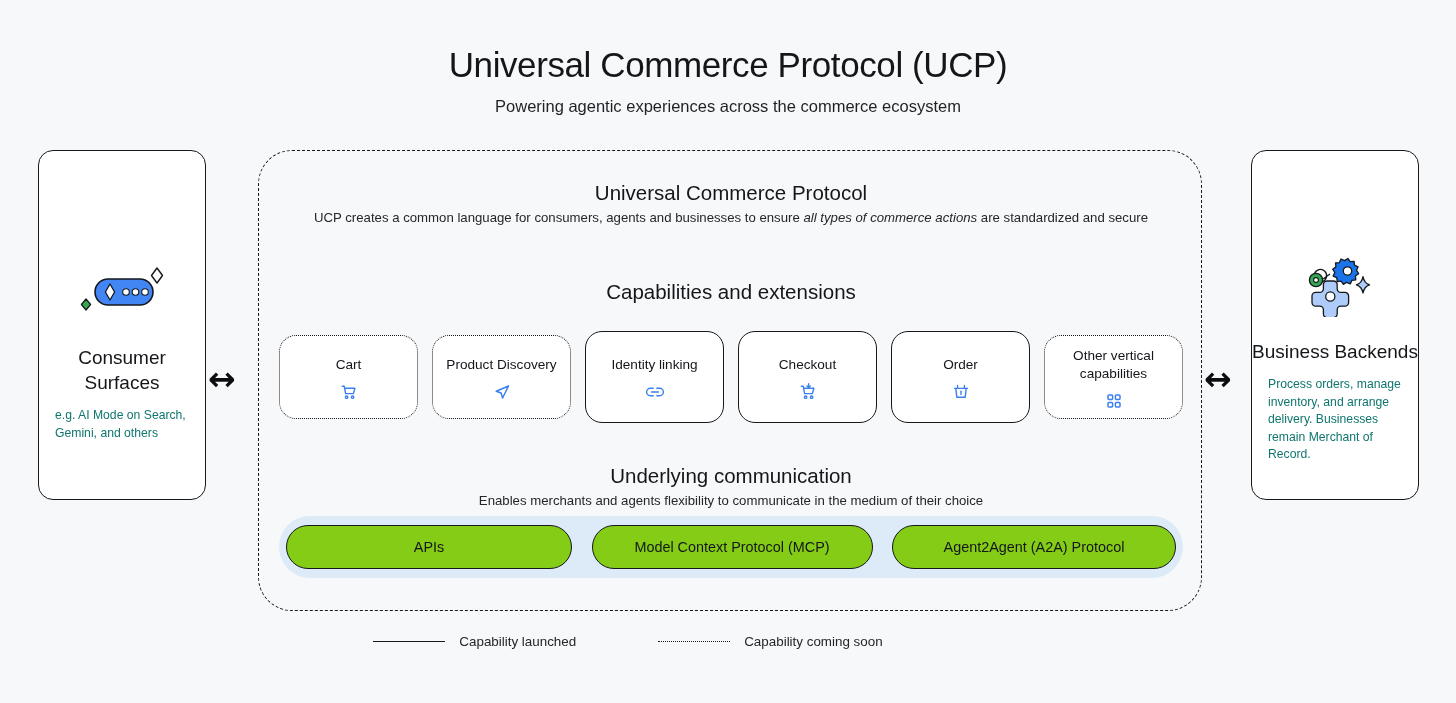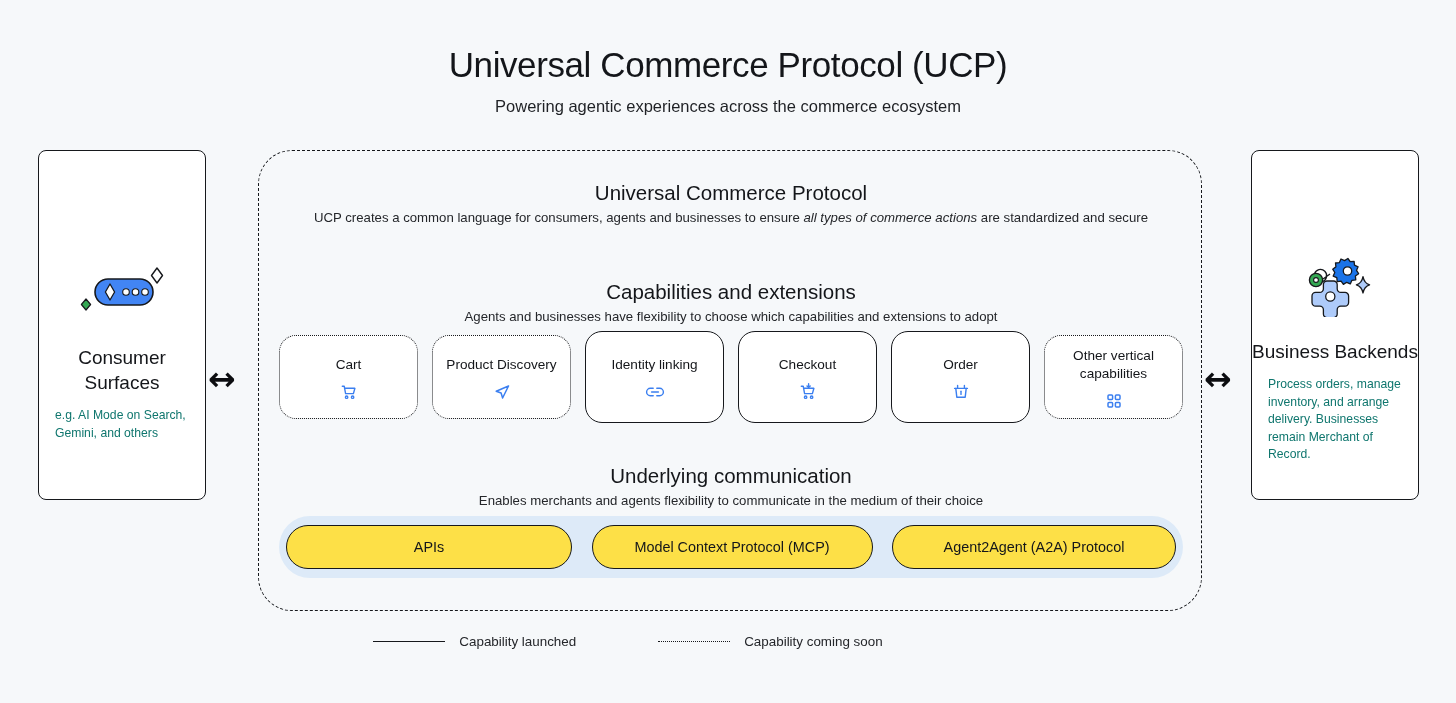--- a/index.html
+++ b/index.html
@@ -19,21 +19,21 @@
     color: #14161a; line-height: 46px;
   }
   .subtitle {
     font-size: 16.5px; font-weight: 400; color: #1f2125;
     margin-top: 7px; line-height: 22px;
   }
 
   
   .side-panel {
     position: absolute; top: 150px; width: 168px; height: 350px;
-    background: #ffffff; border: 1.3px solid #16181c; border-radius: 8px;
+    background: #ffffff; border: 1.3px solid #16181c; border-radius: 15px;
     display: flex; flex-direction: column; align-items: center;
   }
   .side-left  { left: 38px; }
   .side-right { left: 1251px; }
   .panel-icon { height: 70px; display: flex; align-items: center; justify-content: center; }
   .panel-title {
     font-size: 19px; font-weight: 400; line-height: 25px;
     text-align: center; color: #14161a;
   }
   .panel-desc {
@@ -91,21 +91,21 @@
   .cap-icon svg { display: block; }
 
   
   .comm-wrap {
     position: absolute; left: 20px; top: 365px; width: 904px; height: 62px;
     background: #ddeaf8; border-radius: 31px;
     display: flex; align-items: center; justify-content: space-between;
     padding: 0 7px;
   }
   .comm-pill {
-    height: 44px; background: #fde047; border: 1.4px solid #16181c; border-radius: 22px;
+    height: 44px; background: #84cc16; border: 1.4px solid #16181c; border-radius: 22px;
     display: flex; align-items: center; justify-content: center;
     font-size: 14.4px; color: #14161a;
   }
   .comm-pill.p0 { width: 286px; }
   .comm-pill.p1 { width: 281px; }
   .comm-pill.p2 { width: 284px; }
 
   
   .legend {
     position: absolute; top: 634px; left: 0; width: 1256px;
@@ -148,21 +148,20 @@
 
     <div class="section-head ucp-head">
       <div class="section-title">Universal Commerce Protocol</div>
       <div class="section-sub">
         <span>UCP creates a common language for consumers, agents and businesses to ensure </span><em>all types of commerce actions</em><span> are standardized and secure</span>
       </div>
     </div>
 
     <div class="section-head cap-head">
       <div class="section-title">Capabilities and extensions</div>
-      <div class="section-sub">Agents and businesses have flexibility to choose which capabilities and extensions to adopt</div>
     </div>
 
     <div class="cap-row">
 
       <div class="cap-card soon">
         <div class="cap-label">Cart</div>
         <div class="cap-icon">
           <svg width="18" height="18" viewBox="0 0 18 18" fill="none" stroke="#3b7ff0" stroke-width="1.4" stroke-linecap="round" stroke-linejoin="round">
             <path d="M2.3 3.2 H4.2 L5.6 10.6 H13.4 L14.9 5.3 H5.0"></path>
             <circle cx="6.6" cy="14.2" r="1.2"></circle>

